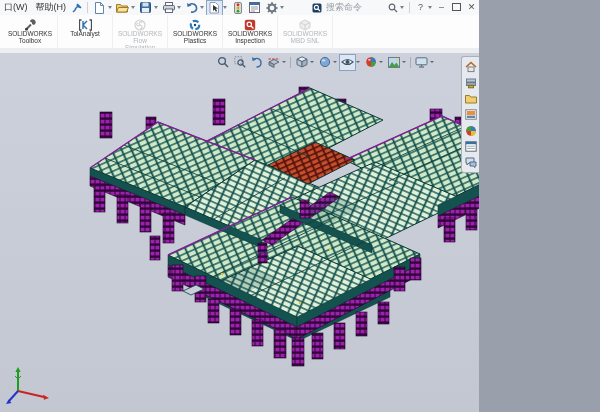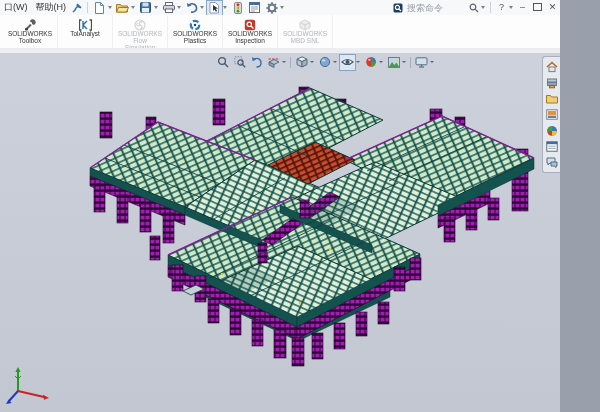--- a/index.html
+++ b/index.html
@@ -1,33 +1,33 @@
 <!DOCTYPE html>
 <html style="--viewport-top: #ccd1db; --viewport-bottom: #c2c7d1; --deck-green: #cfe9c9; --deck-green-light: #e0f1da; --deck-dark: #0f4e4b; --wall-purple: #9c22ae; --wall-purple-dark: #33063b; --core-red: #c4502f; --core-red-dark: #551008; --accent-blue: #2a6fb0;"><head>
 <meta charset="utf-8">
 <style>
   html,body{margin:0;padding:0;background:#9aa0ab;}
-  .app{position:relative;width:560px;height:412px;overflow:hidden;
+  .app{position:relative;width:479px;height:412px;overflow:hidden;
        font-family:"Liberation Sans",sans-serif;background:#fff;user-select:none;}
 
   
   .menubar{position:absolute;top:0;left:0;right:0;height:15px;background:#f7f8f9;
            border-bottom:1px solid #dcdee1;display:flex;align-items:center;font-size:9px;color:#333;}
   .menu-item{padding:0 4px;line-height:15px;cursor:default;}
   .mb-icon{width:14px;height:13px;display:inline-flex;align-items:center;justify-content:center;}
   .tb-btn{width:15px;height:14px;display:inline-flex;align-items:center;justify-content:center;border:1px solid transparent;}
   .tb-btn.pressed{background:#dfe8f4;border:1px solid #8ba4c2;}
   .dd{width:0;height:0;border-left:2.5px solid transparent;border-right:2.5px solid transparent;
       border-top:3px solid #7a8088;margin:0 2px 0 0;}
   .vsep{width:1px;height:11px;background:#cfd2d6;margin:0 3px;}
   .mb-title{position:absolute;left:50%;transform:translateX(-50%);top:0;line-height:15px;
             font-size:9px;color:#555;white-space:nowrap;}
   .mb-right{margin-left:auto;display:flex;align-items:center;height:15px;}
   .search-input{border:none;outline:none;background:transparent;font-size:9px;width:58px;
-                color:#444;font-family:Liberation Sans, sans-serif;}
+                color:#444;font-family:Liberation Mono, monospace;}
   .search-input::placeholder{color:#9aa0a8;}
   .winbtn{width:15px;text-align:center;font-size:9px;color:#555;line-height:15px;}
   .restore-glyph{display:inline-block;width:7px;height:6px;border:1px solid #555;position:relative;top:1px;}
 
   
   .cmdmgr{position:absolute;top:15px;left:0;right:0;height:33px;background:#fdfdfd;
           display:flex;align-items:stretch;padding-left:3px;border-bottom:1px solid #e3e5e8;}
   .cm-btn{width:54px;display:flex;flex-direction:column;align-items:center;padding-top:2px;
           border-right:1px solid #efefef;cursor:default;}
   .cm-btn .cm-ic{height:12px;margin-bottom:1px;}

